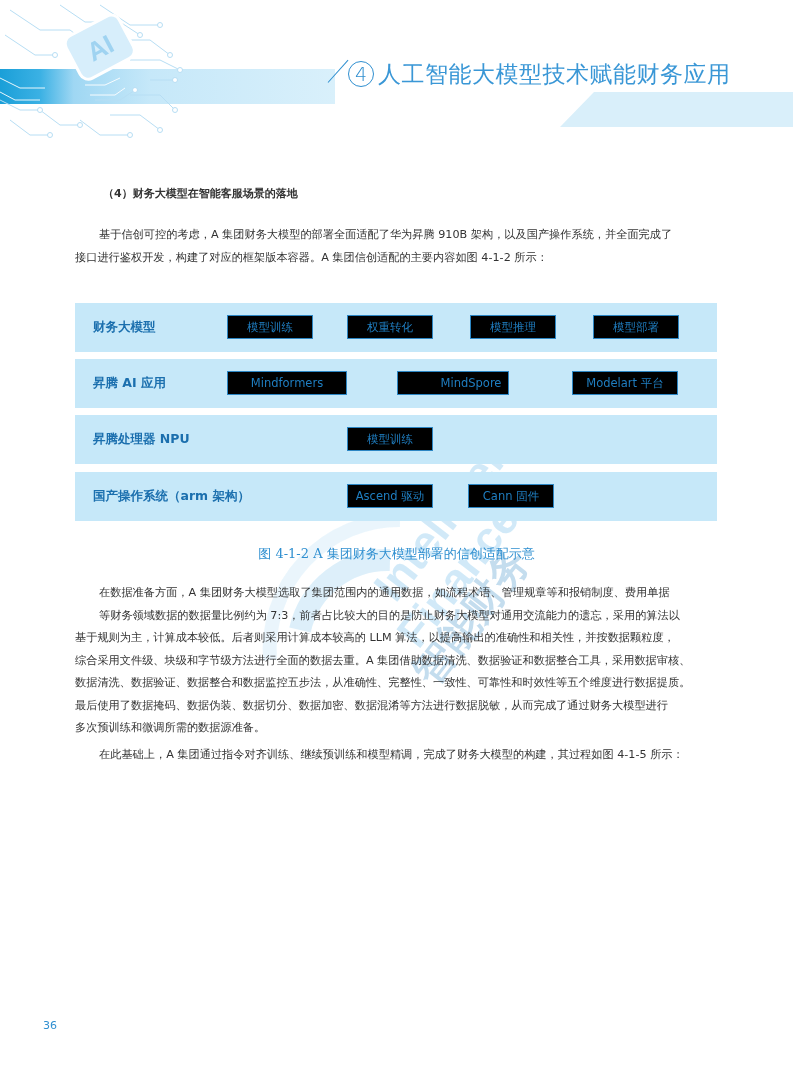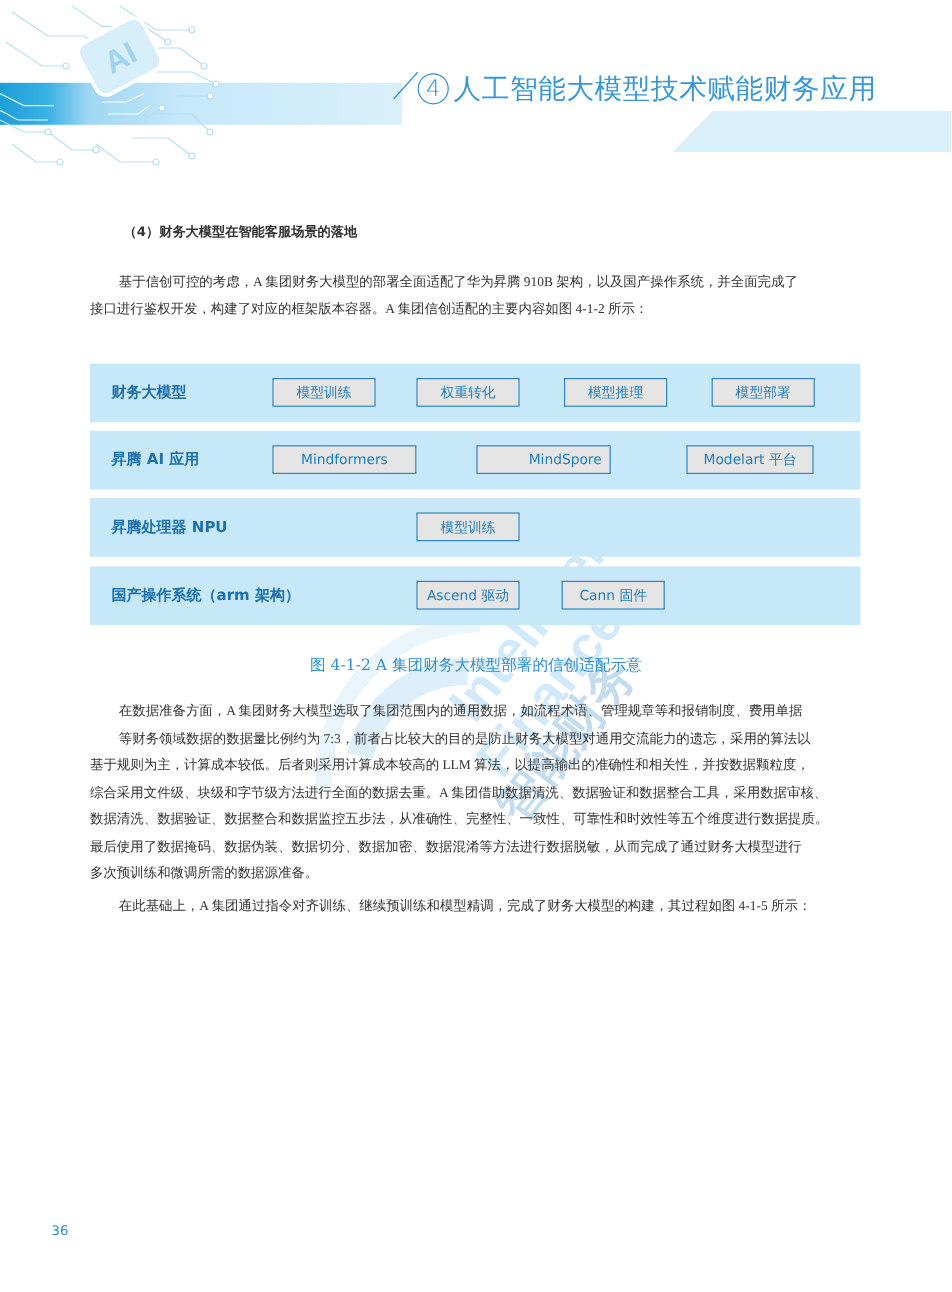--- a/index.html
+++ b/index.html
@@ -35,42 +35,41 @@
 
   
   .section-title {
     position: absolute; left: 103px; top: 186px;
     font-size: 11px; font-weight: bold; color: #333;
   }
   .para {
     position: absolute; left: 75px; width: 645px;
     font-size: 11.2px; line-height: 22.5px; color: #333;
     text-align: justify;
-    font-family: Liberation Serif, serif;
   }
   .para .indent { padding-left: 24px; }
   .para1 { top: 224px; }
   .para2 { top: 582px; }
   .para3 { top: 744px; }
   .line { display: block; white-space: nowrap; }
 
   
   .diagram { position: absolute; left: 75px; top: 303px; width: 642px; }
   .row {
     position: absolute; left: 0; width: 642px; height: 49px;
     background: #c6e8f9;
   }
   .row-label {
     position: absolute; left: 18px; top: 0; height: 49px;
     display: flex; align-items: center;
     font-size: 12.5px; font-weight: bold; color: #1b6fae;
   }
   .box {
     position: absolute; top: 12px; height: 24px;
-    background: #e5e5e5; border: 1.5px solid #2c86c4;
+    background: #000000; border: 1.5px solid #2c86c4;
     display: flex; align-items: center; justify-content: center;
     font-size: 11.5px; color: #1f7ec1; white-space: nowrap;
   }
   .caption {
     position: absolute; left: 0; top: 545px; width: 793px; text-align: center;
     font-family: "DejaVu Serif", "Liberation Serif", serif;
     font-size: 13px; color: #2f8fd0;
   }
 
   

